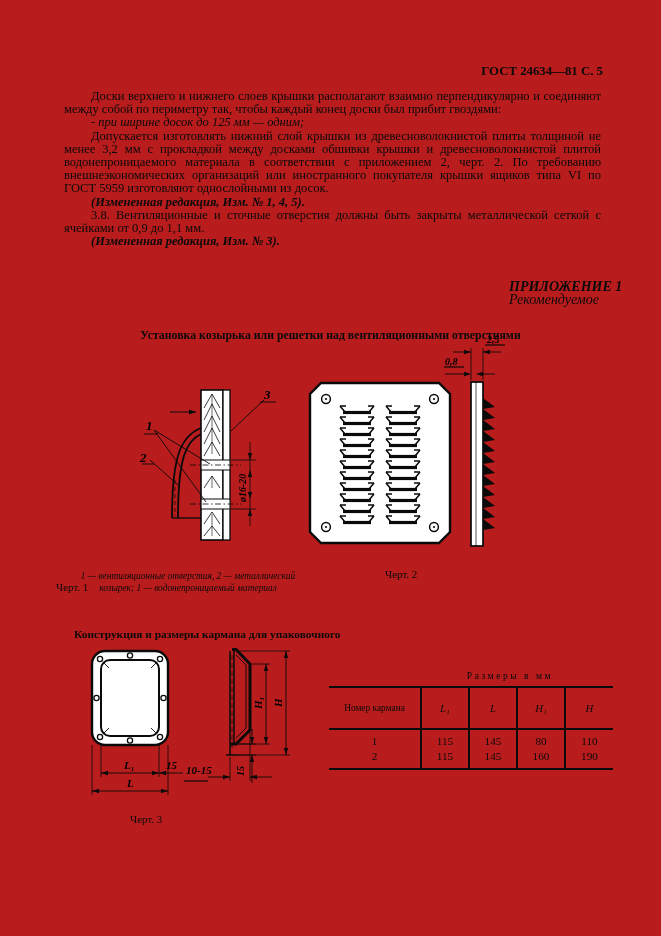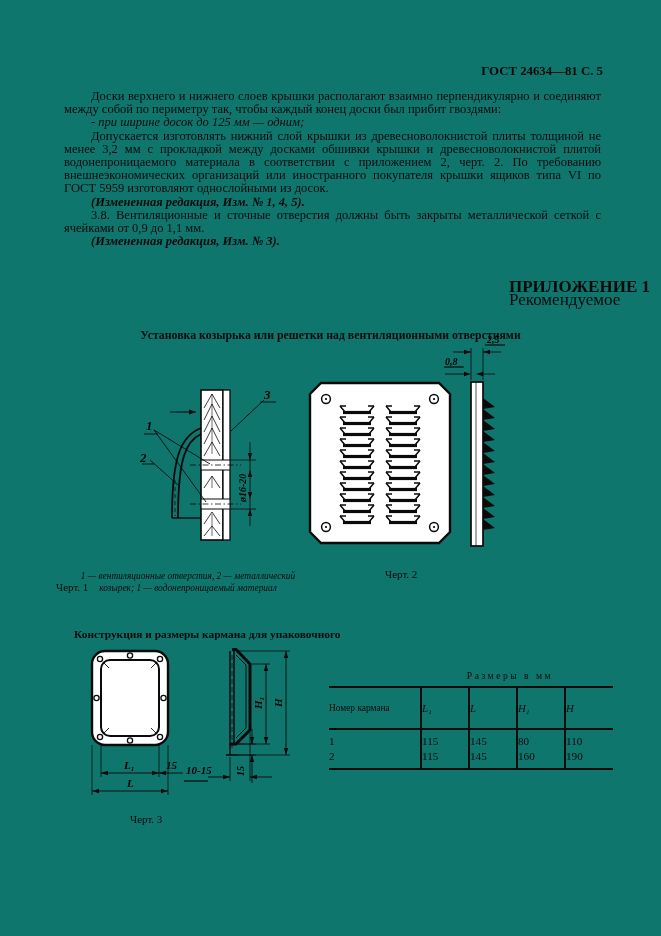--- a/index.html
+++ b/index.html
@@ -1,45 +1,45 @@
 <!DOCTYPE html>
 <html><head>
 <meta charset="utf-8">
 <style>
   html,body{margin:0;padding:0;background:#e8e8e8;}
   .page{
-    position:relative;width:661px;height:936px;background:#0f766e;
+    position:relative;width:661px;height:936px;background:#b91c1c;
     margin:0 auto;overflow:hidden;color:#0a0a0a;
     font-family:"Liberation Serif","DejaVu Serif",serif;
   }
   .abs{position:absolute;}
   .gost-header{top:64px;right:58px;font-weight:bold;font-size:12.8px;}
   .body-text{left:64px;top:90px;width:537px;font-size:12.5px;line-height:13.2px;text-align:justify;}
   .body-text p{margin:0;text-indent:27px;}
   .body-text p.noj{text-align:left;font-style:italic;}
   .body-text p.b{font-weight:bold;}
-  .appendix{left:509px;top:280px;font-size:17px;line-height:13px;}
+  .appendix{left:509px;top:280px;font-size:14px;line-height:13px;font-style:italic;}
   .appendix .t{font-weight:bold;}
   .fig-heading1{top:328px;left:0;width:661px;text-align:center;font-weight:bold;font-size:11.8px;}
   .fig-heading2{top:628px;left:74px;font-weight:bold;font-size:11.4px;}
   .caption1{left:56px;top:570px;width:264px;text-align:center;font-size:9.4px;line-height:12px;font-style:italic;}
   .chert{font-size:11px;text-align:left;font-style:normal;}
   .chert1{left:56px;top:581px;width:264px;}
   .chert2{left:385px;top:568px;width:100px;}
   .chert3{left:130px;top:813px;width:108px;}
   svg{position:absolute;overflow:visible;}
   svg text{font-family:"Liberation Serif","DejaVu Serif",serif;}
   .dimtxt{font-weight:bold;font-style:italic;font-size:10px;}
   .calltxt{font-weight:bold;font-style:italic;font-size:13px;}
   
   .tblwrap{left:329px;top:670px;width:284px;}
   .tbl-title{text-align:center;padding-left:78px;font-size:9.6px;letter-spacing:2.5px;margin-bottom:5px;}
   table.sizes{border-collapse:collapse;width:100%;table-layout:fixed;
     border-top:2.4px solid #0a0a0a;border-bottom:2.6px solid #0a0a0a;}
-  table.sizes th,table.sizes td{text-align:left;padding:0;vertical-align:middle;}
+  table.sizes th,table.sizes td{text-align:center;padding:0;vertical-align:middle;}
   table.sizes th{border-bottom:2.2px solid #0a0a0a;height:40px;font-weight:normal;}
   table.sizes th.first{font-size:9.4px;line-height:11px;}
   table.sizes th.sym{font-size:10.8px;font-style:italic;}
   table.sizes td{font-size:11.2px;line-height:14.5px;}
   table.sizes td.pt{padding-top:4px;}
   table.sizes td.pb{padding-bottom:5px;}
   table.sizes .vl{border-left:2.2px solid #0a0a0a;}
 </style>
 </head>
 <body>

